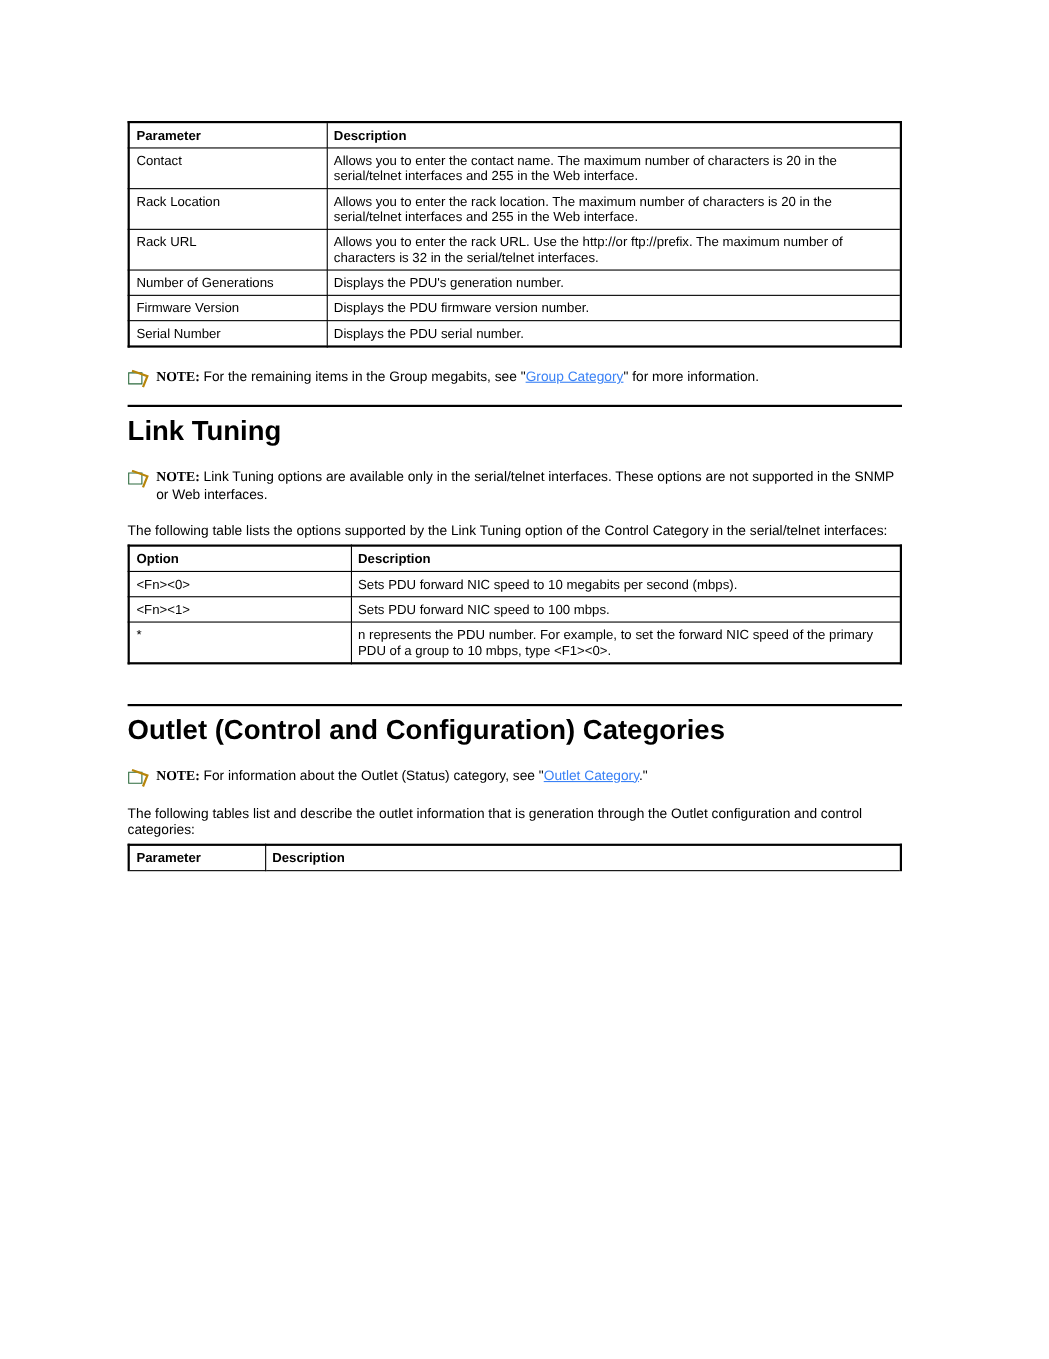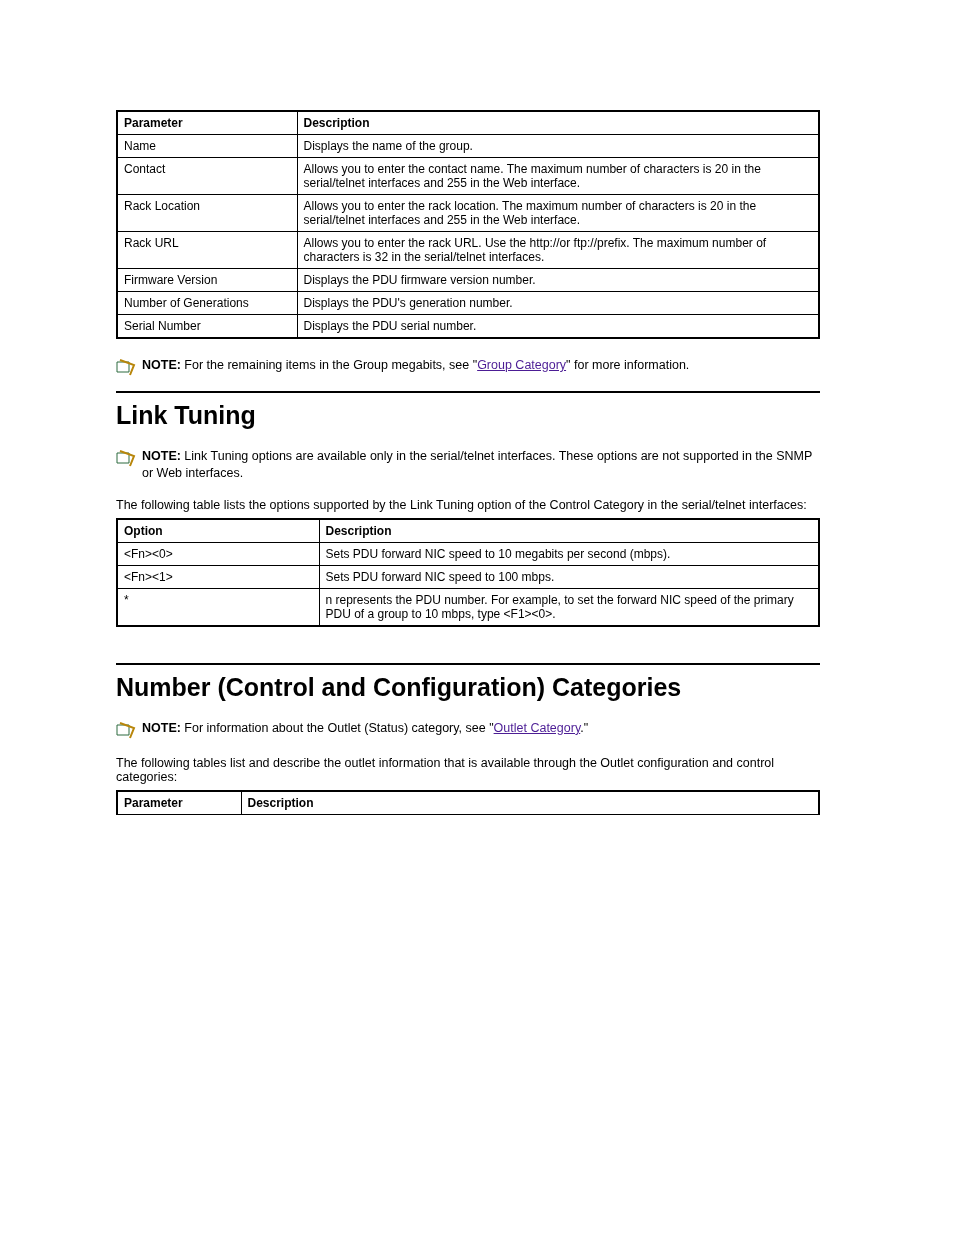--- a/index.html
+++ b/index.html
@@ -7,60 +7,56 @@
   .page { width: 936px; padding: 110px 116px 60px 116px; }
   table.data { width: 100%; border-collapse: collapse; border: 2px solid #000; }
   table.data td, table.data th { border: 1px solid #000; padding: 4px 6px; font-size: 12px; vertical-align: top; text-align: left; }
   table.data th { font-weight: bold; }
   .col1-a { width: 180px; }
   .col1-b { width: 202px; }
   .col1-c { width: 124px; }
   .note-row { display: flex; align-items: flex-start; margin: 18px 0 6px 0; }
   .note-icon { flex: 0 0 26px; margin-top: 2px; }
   .note-text { font-size: 12.5px; line-height: 1.35; }
-  .note-label { font-weight: bold; }
-  a.link { color: #4c1d95; }
+  .note-label { font-weight: bold; font-family: Liberation Serif, serif; }
+  a.link { color: #3b82f6; }
   hr.sep { border: none; border-top: 2px solid #000; margin: 14px 0 8px 0; }
   h2.section { font-size: 25px; font-weight: bold; margin: 4px 0 6px 0; }
   .intro { font-size: 12.5px; margin: 16px 0 6px 0; }
   .note-icon svg { display: block; }
 </style>
 </head>
 <body>
 <div class="page">
 
 <table class="data">
   <tbody>
         <tr>
     <th class="col1-a">Parameter</th>
     <th>Description</th>
   </tr>
   <tr>
-          <td>Name</td>
-          <td>Displays the name of the group.</td>
-        </tr>
-  <tr>
           <td>Contact</td>
           <td>Allows you to enter the contact name. The maximum number of characters is 20 in the serial/telnet interfaces and 255 in the Web interface.</td>
         </tr>
   <tr>
           <td>Rack Location</td>
           <td>Allows you to enter the rack location. The maximum number of characters is 20 in the serial/telnet interfaces and 255 in the Web interface.</td>
         </tr>
   <tr>
           <td>Rack URL</td>
           <td>Allows you to enter the rack URL. Use the http://or ftp://prefix. The maximum number of characters is 32 in the serial/telnet interfaces.</td>
         </tr>
   <tr>
+          <td>Number of Generations</td>
+          <td>Displays the PDU's generation number.</td>
+        </tr>
+  <tr>
           <td>Firmware Version</td>
           <td>Displays the PDU firmware version number.</td>
-        </tr>
-  <tr>
-          <td>Number of Generations</td>
-          <td>Displays the PDU's generation number.</td>
         </tr>
   <tr>
           <td>Serial Number</td>
           <td>Displays the PDU serial number.</td>
         </tr>
 </tbody>
     </table>
 
 <div class="note-row">
   <span class="note-icon">
@@ -109,35 +105,35 @@
   <tr>
           <td>*</td>
           <td>n represents the PDU number. For example, to set the forward NIC speed of the primary PDU of a group to 10 mbps, type &lt;F1&gt;&lt;0&gt;.</td>
         </tr>
 </tbody>
     </table>
 
 <div style="height:22px"></div>
 <hr class="sep">
 
-<h2 class="section">Number (Control and Configuration) Categories</h2>
+<h2 class="section">Outlet (Control and Configuration) Categories</h2>
 
 <div class="note-row">
   <span class="note-icon">
     <svg width="20" height="18" viewBox="0 0 20 18">
       <path d="M1 3 L13 3 L13 13 L1 13 Z" fill="none" stroke="#2d6b3e" stroke-width="1"></path>
       <path d="M4 1 L18 6 L14 16" fill="none" stroke="#b8860b" stroke-width="2"></path>
     </svg>
   </span>
   <span class="note-text">
     <span class="note-label">NOTE:</span><span> For information about the Outlet (Status) category, see "</span><a class="link" href="#">Outlet Category</a><span>."</span>
   </span>
 </div>
 
-<p class="intro">The following tables list and describe the outlet information that is available through the Outlet configuration and control categories:</p>
+<p class="intro">The following tables list and describe the outlet information that is generation through the Outlet configuration and control categories:</p>
 
 <table class="data" style="border-bottom:none;">
   <tbody>
         <tr>
     <th class="col1-c">Parameter</th>
     <th>Description</th>
   </tr>
 </tbody>
     </table>
 

